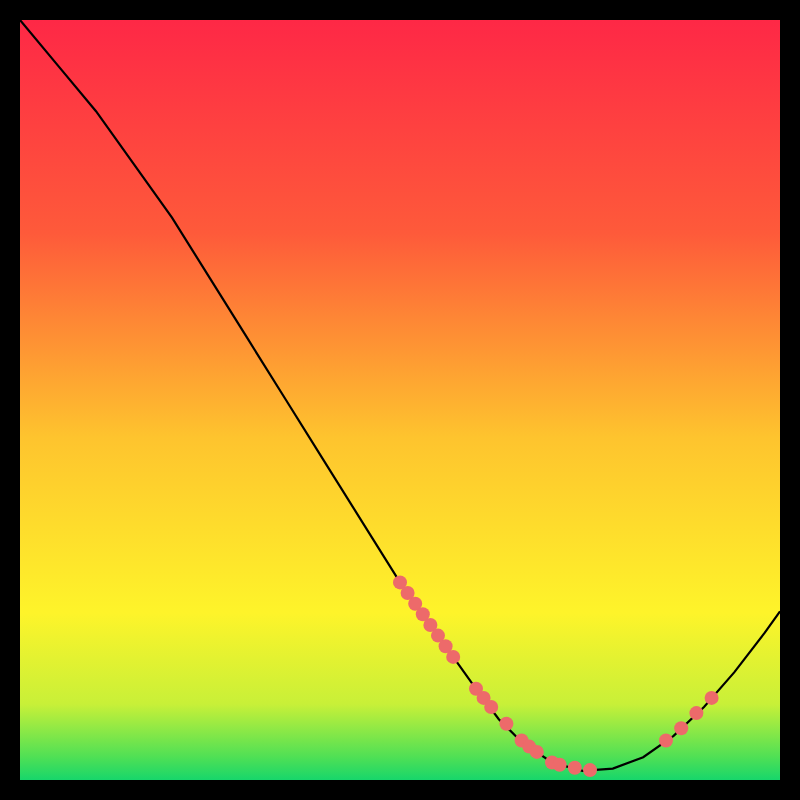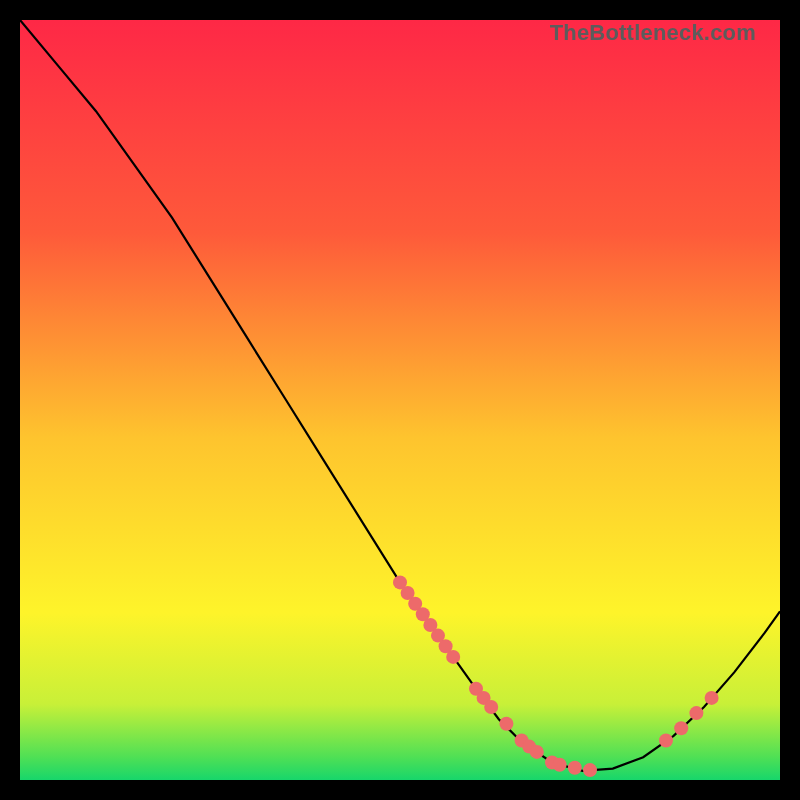--- a/index.html
+++ b/index.html
@@ -43,21 +43,20 @@
   }
   .marker {
     fill: #ed6a6a;
     stroke: none;
   }
 </style>
 </head>
 <body>
 
 <div class="frame">
-  <div class="watermark">TheBottleneck.com</div>
   <svg class="plot" viewBox="0 0 760 760">
     <defs>
       <linearGradient id="bg" x1="0" y1="0" x2="0" y2="1">
         <stop offset="0%" stop-color="#fe2846"></stop>
         <stop offset="28%" stop-color="#fe5a3a"></stop>
         <stop offset="55%" stop-color="#fec42e"></stop>
         <stop offset="78%" stop-color="#fef42a"></stop>
         <stop offset="90%" stop-color="#c8f038"></stop>
         <stop offset="97%" stop-color="#4fe055"></stop>
         <stop offset="100%" stop-color="#17d66b"></stop>

